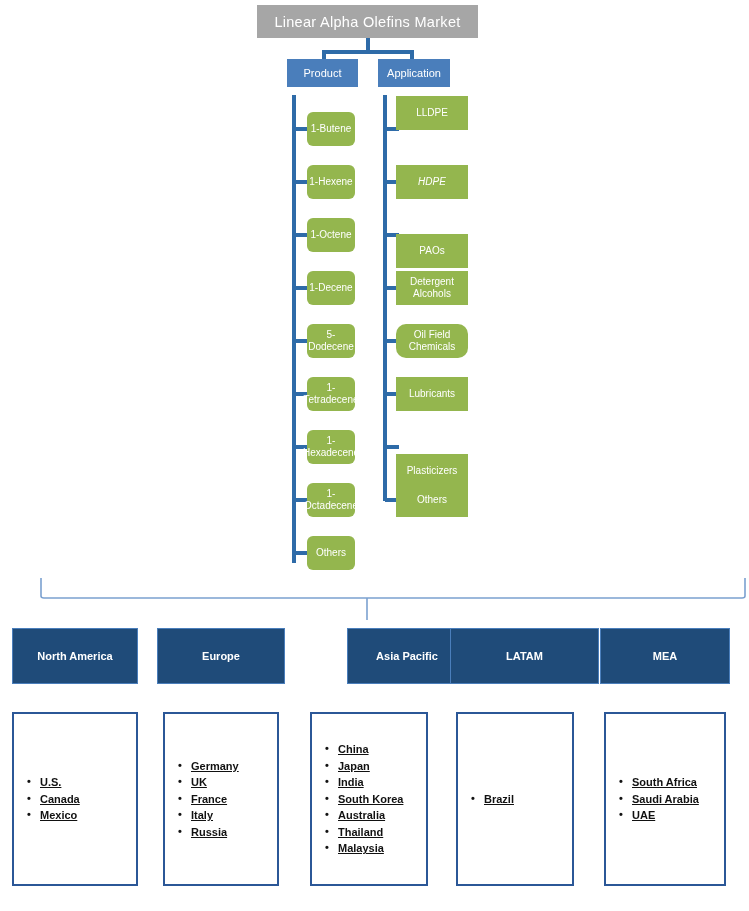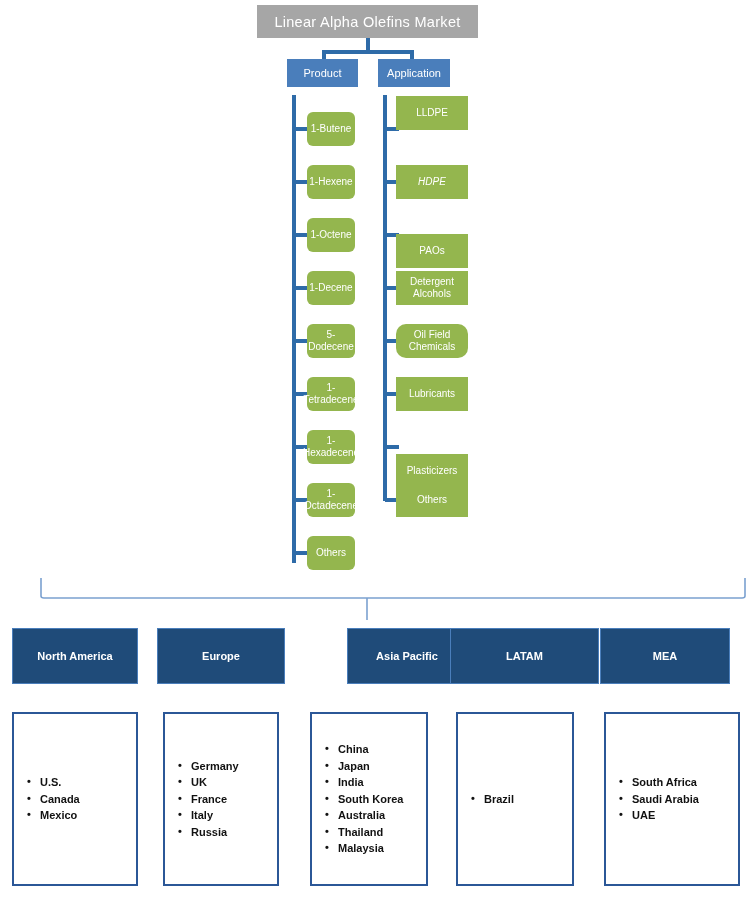--- a/index.html
+++ b/index.html
@@ -49,21 +49,21 @@
   }
   
   .region-list{
     background:#ffffff;border:2px solid #2b5797;box-sizing:border-box;
     top:712px;height:174px;
     display:flex;flex-direction:column;justify-content:center;
   }
   .region-list ul{margin:0;padding:0 0 0 26px;list-style:none;}
   .region-list li{
     font-size:11px;font-weight:bold;color:#111111;
-    line-height:16.5px;position:relative;white-space:nowrap;
+    line-height:16.5px;position:relative;white-space:nowrap;text-decoration:underline;
   }
   .region-list li:before{
     content:"\2022";position:absolute;left:-13px;top:-1px;font-size:11px;
   }
 
   
   #bottom-bracket{left:0;top:560px;width:749px;height:70px;}
 </style>
 </head>
 <body>
@@ -210,20 +210,20 @@
         <li>Australia</li>
         <li>Thailand</li>
         <li>Malaysia</li>
       </ul>
     </div>
     <div class="abs region-list" style="left: 456px; width: 118px;">
       <ul>
         <li>Brazil</li>
       </ul>
     </div>
-    <div class="abs region-list" style="left: 604px; width: 136px;">
+    <div class="abs region-list" style="left: 604px; width: 122px;">
       <ul>
         <li>South Africa</li>
         <li>Saudi Arabia</li>
         <li>UAE</li>
       </ul>
     </div>
   </div>
 
 </body></html>

